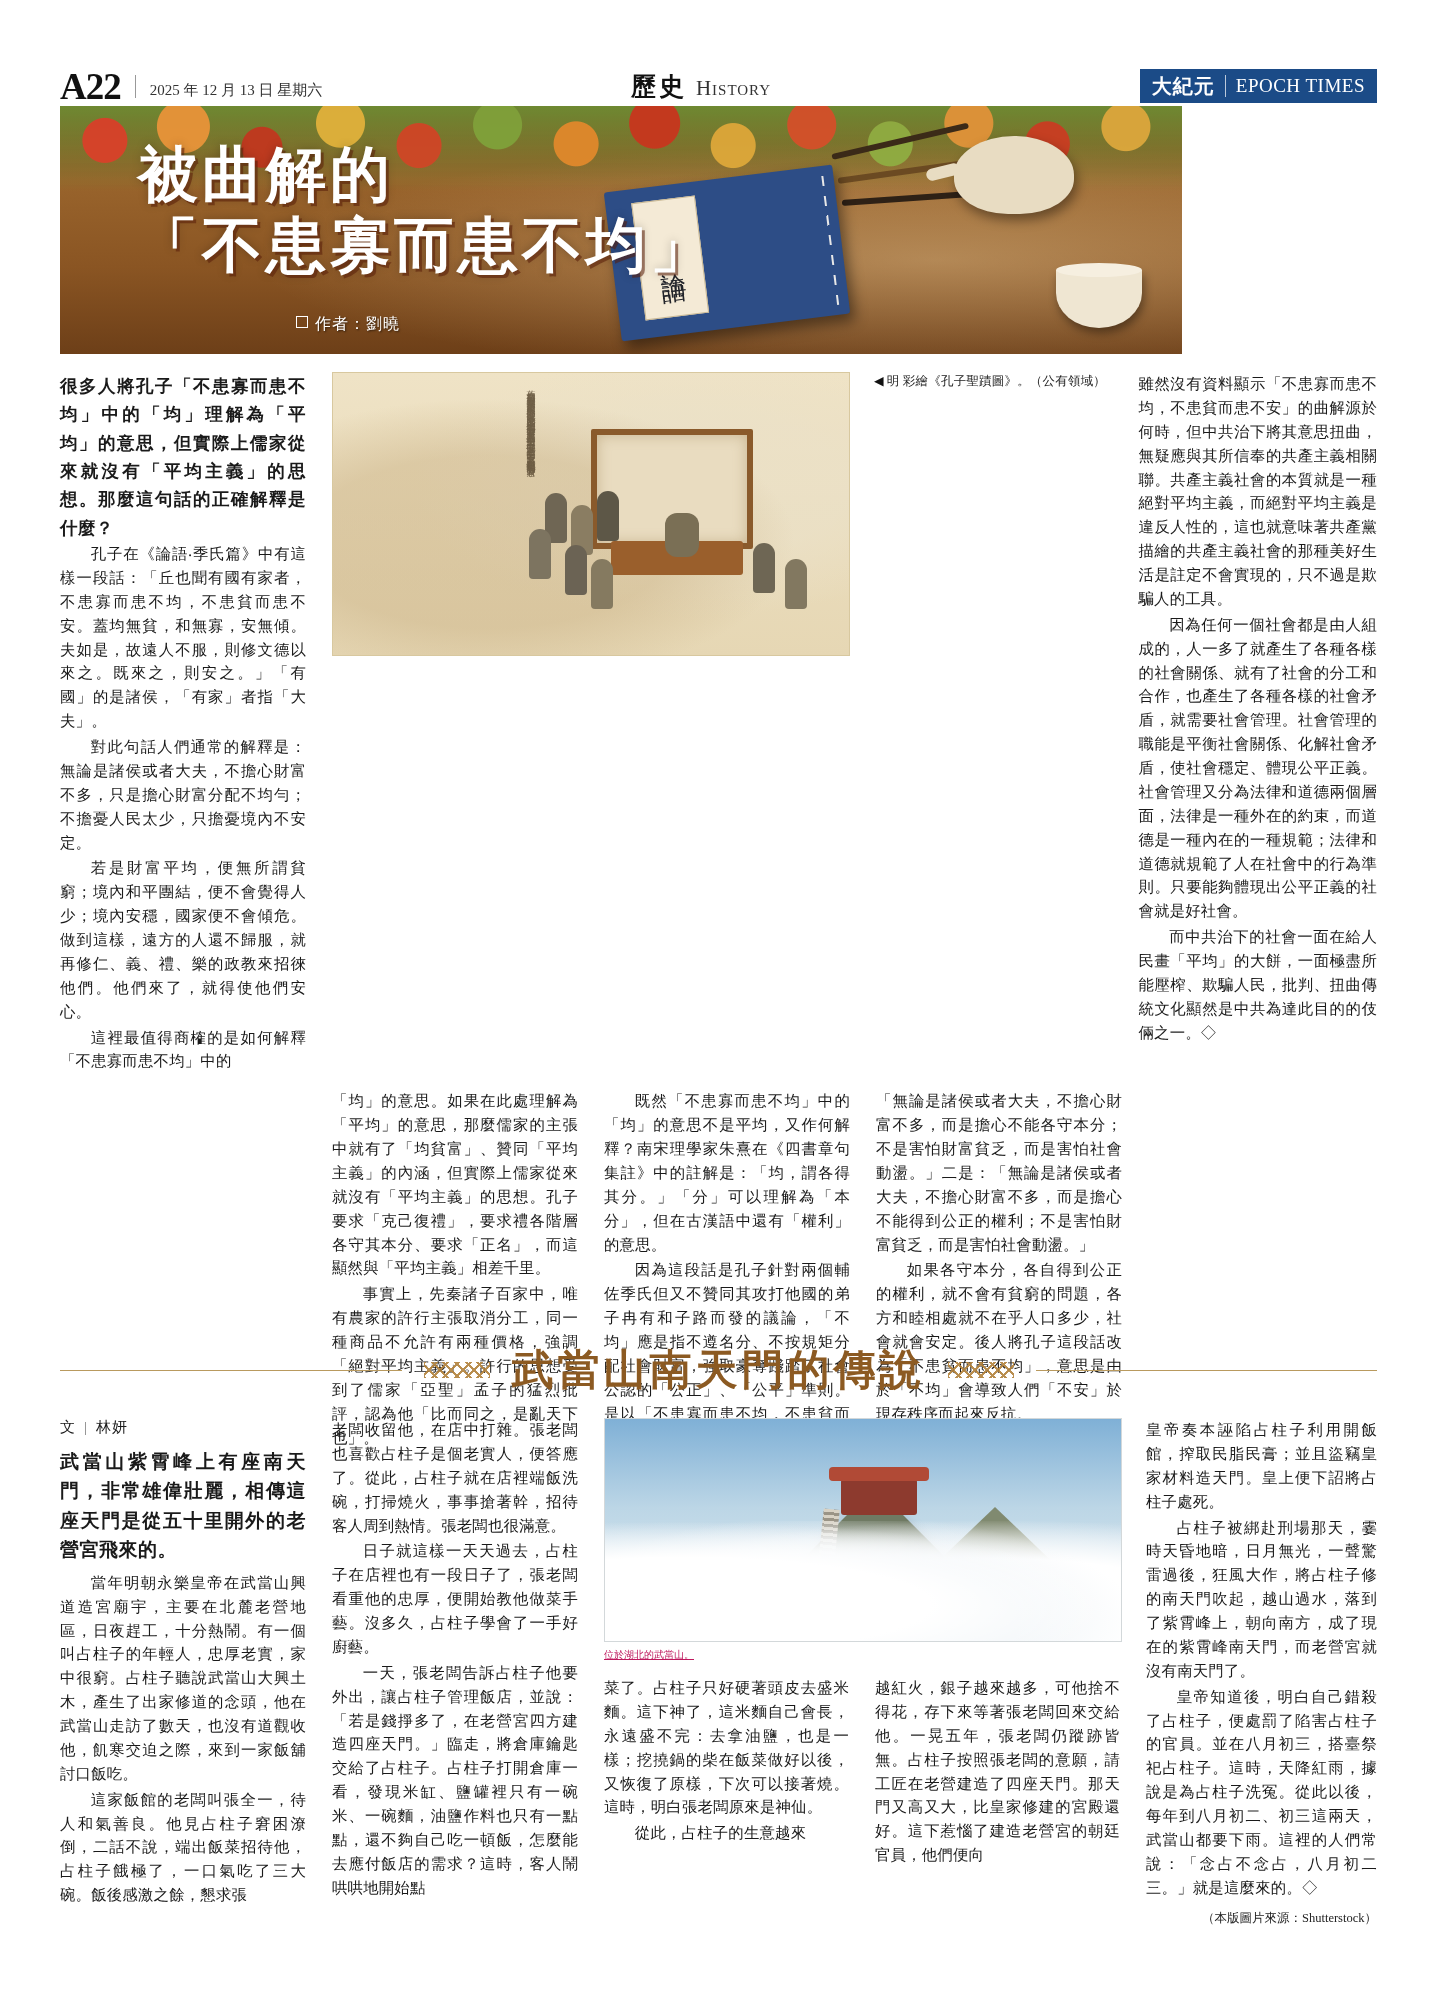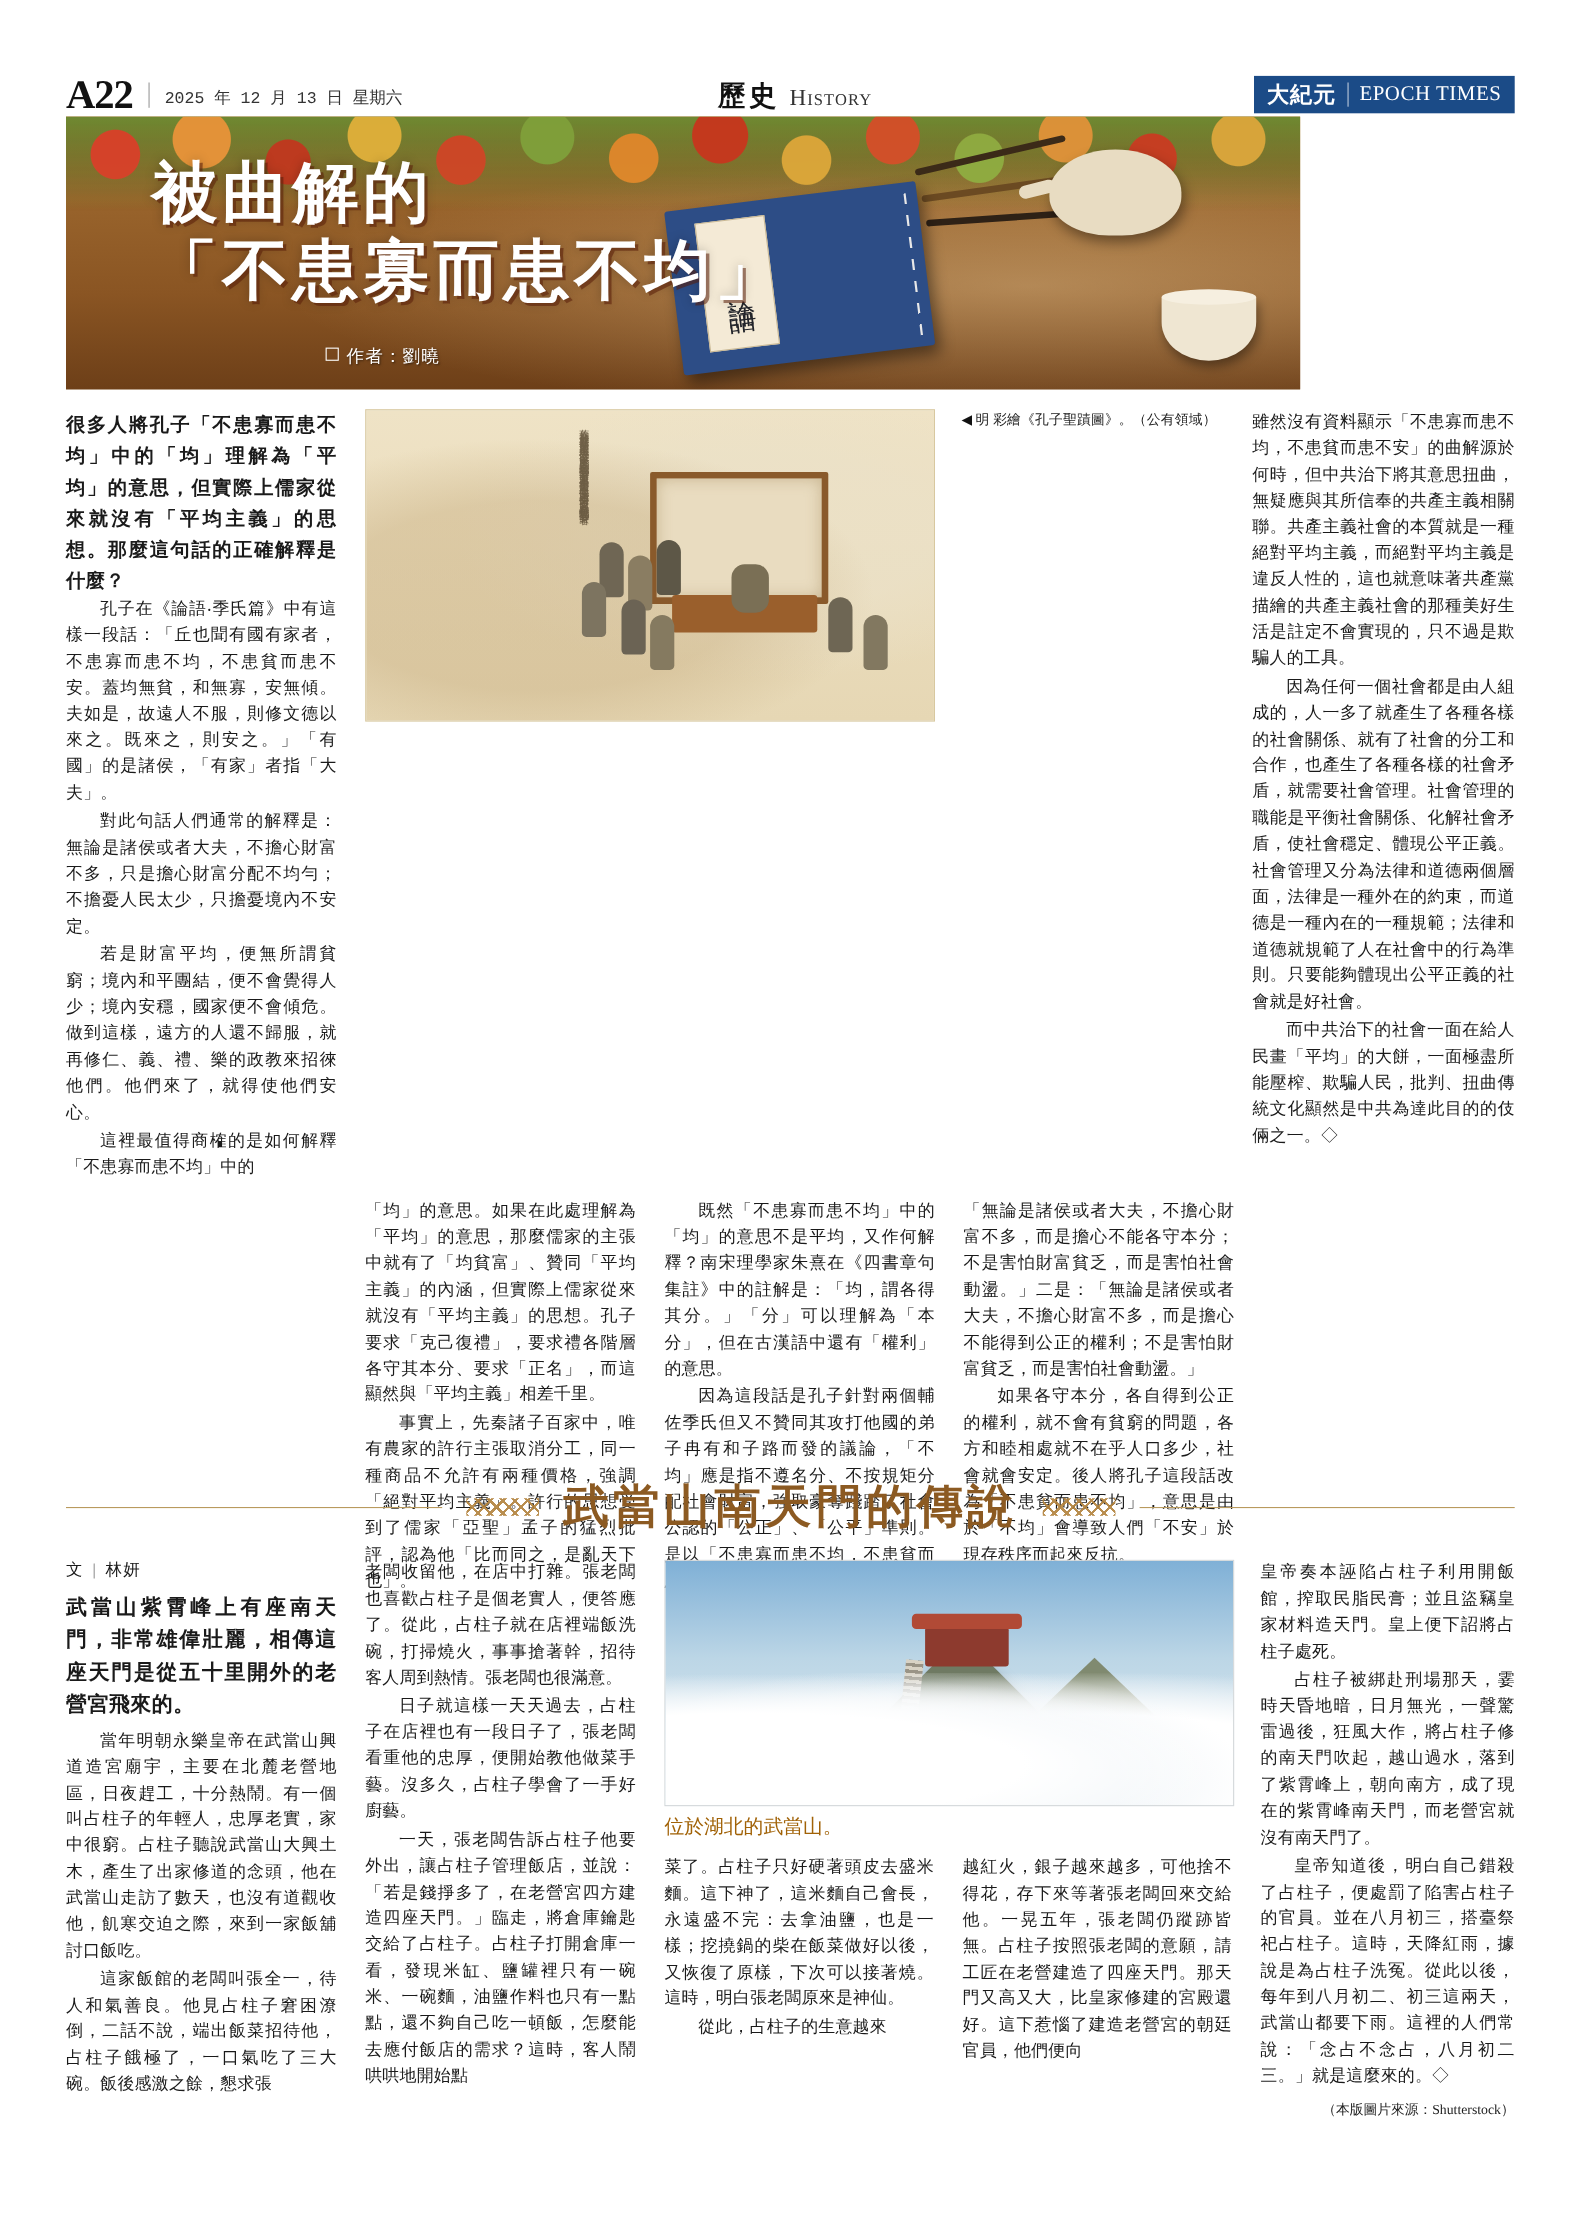--- a/index.html
+++ b/index.html
@@ -40,21 +40,21 @@
     letter-spacing: -1px;
     color: #111;
     line-height: 1;
   }
   .masthead-date {
     border-left: 1px solid #999;
     margin-left: 14px;
     padding-left: 14px;
     font-size: 15px;
     color: #333;
-    font-family: Liberation Mono, monospace;
+    font-family: Liberation Serif, serif;
     line-height: 1;
     padding-top: 8px;
   }
   .masthead-center {
     flex: 1;
     text-align: left;
     display: flex;
     justify-content: center;
     align-items: baseline;
     gap: 9px;
@@ -429,23 +429,24 @@
   .mtn .temple:before{
     content:""; position:absolute; left:-12px; right:-12px; top:-12px; height:14px;
     background:#b14a36; border-radius:4px;
   }
   .mtn .stair {
     position:absolute; left:214px; bottom:40px; width:16px; height:92px;
     background: repeating-linear-gradient(180deg,#d8d2c4 0 3px,#9a9486 3px 6px);
     transform: rotate(6deg);
   }
   .mtn-caption {
-    font-size: 18px;
+    font-size: 10px;
     margin-top: 6px;
-    color:#a16207;
+    color:#be185d;
+    text-decoration:underline;
   }
   .a2-rightcols {
     display: grid;
     grid-template-columns: 1fr 1fr;
     column-gap: 26px;
   }
   .src-note {
     font-size: 12.5px;
     text-align: right;
     margin-top: 10px;

